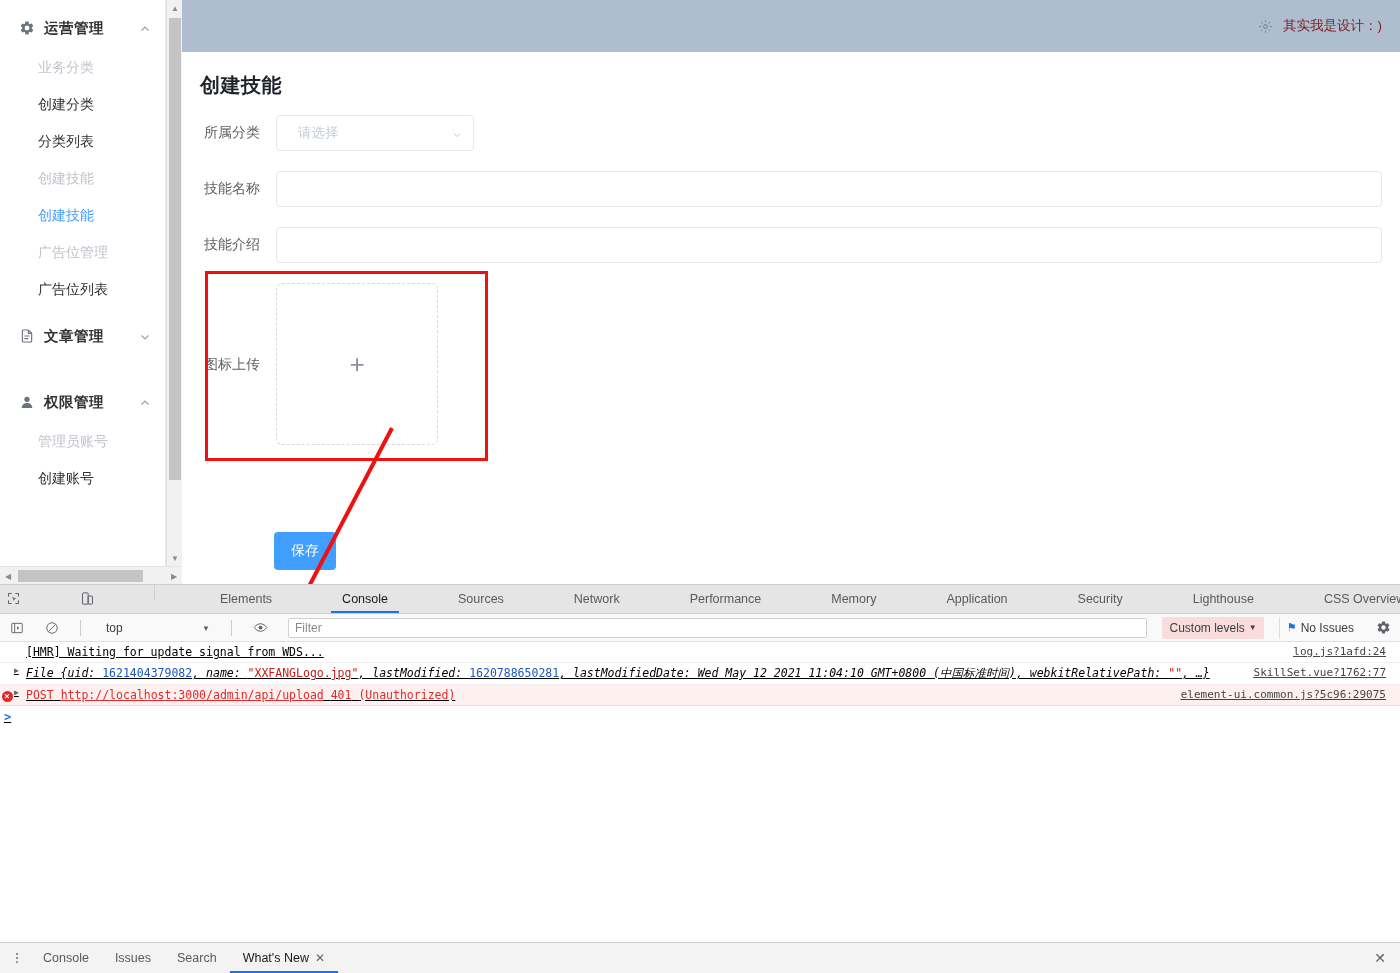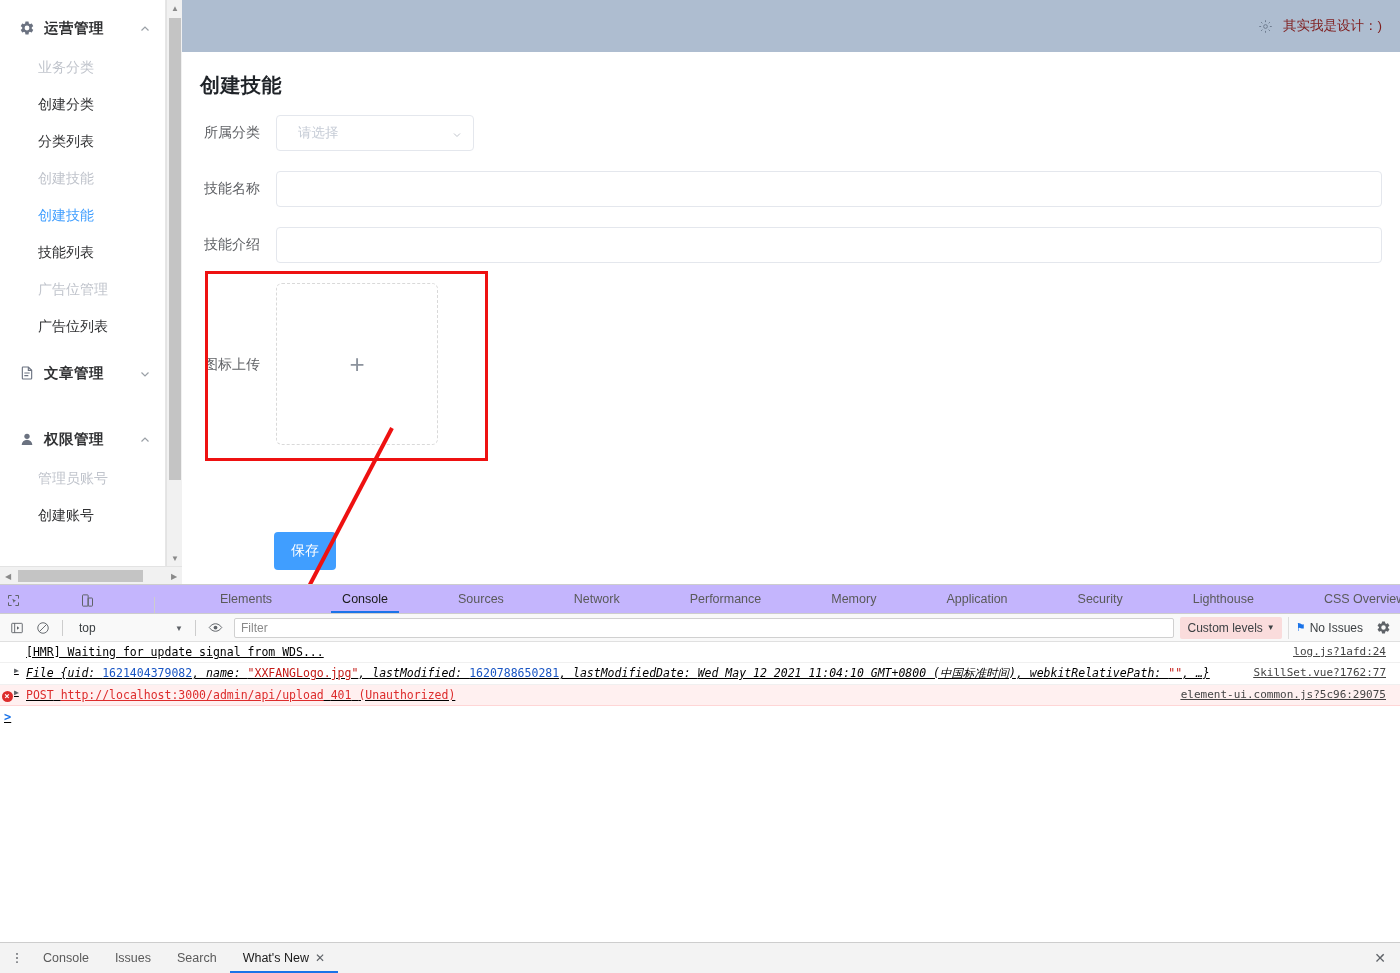--- a/index.html
+++ b/index.html
@@ -156,23 +156,23 @@
     pointer-events: none;
   }
 
   
   #devtools {
     position: absolute; left: 0; top: 584px; width: 1400px; height: 389px;
     background: #fff; border-top: 1px solid #cdcdcd;
     font-family: "Liberation Sans", sans-serif;
   }
   #dt-tabbar {
-    position: relative; height: 29px; background: #c4b5fd;
+    position: relative; height: 29px; background: #e5e5e5;
     border-bottom: 1px solid #cdcdcd;
-    display: flex; align-items: flex-end; gap: 48px;
+    display: flex; align-items: flex-start; gap: 48px;
   }
   .dt-icon-btn {
     width: 26px; height: 26px; display: flex; align-items: center;
     justify-content: center; color: #5f6368; flex: 0 0 auto;
   }
   .dt-sep {
     width: 1px; height: 16px; background: #cdcdcd; margin: 0 6px; flex: 0 0 auto;
   }
   .dt-tab {
     padding: 0 11px; height: 28px; line-height: 28px; font-size: 12.5px;
@@ -191,21 +191,21 @@
     width: 12px; height: 12px; border-radius: 50%; background: #dd2c2c;
     color: #fff; font-size: 9px; line-height: 12px; text-align: center;
     font-weight: bold;
   }
   #err-badge .cnt { font-size: 11.5px; color: #5a5a5a; }
 
   
   #dt-console-toolbar {
     position: relative; height: 28px; background: #f9f9f9;
     border-bottom: 1px solid #e0e0e0;
-    display: flex; align-items: center; padding: 0 4px;
+    display: flex; align-items: center; padding: 0 4px; gap: 9px;
   }
   #ctx-select {
     width: 120px; height: 20px; display: flex; align-items: center;
     position: relative; font-size: 12px; color: #3c4043; padding-left: 10px;
   }
   #ctx-select .cchev {
     position: absolute; right: 6px; top: 50%; transform: translateY(-50%);
     font-size: 8px; color: #5f6368;
   }
   #filter-input {
@@ -296,21 +296,20 @@
           <svg viewBox="0 0 24 24" width="12" height="12" fill="none" stroke="currentColor" stroke-width="2.4">
               <path d="M5 15l7-7 7 7"></path>
             </svg>
         </span>
       </div>
       <div class="menu-sub muted">业务分类</div>
       <div class="menu-sub">创建分类</div>
       <div class="menu-sub">分类列表</div>
       <div class="menu-sub muted">创建技能</div>
       <div class="menu-sub active">创建技能</div>
-      <div class="menu-sub">技能列表</div>
       <div class="menu-sub muted">广告位管理</div>
       <div class="menu-sub">广告位列表</div>
 
       <div class="menu-group-header" style="margin-top:7px;">
         <span class="gicon">
           <svg viewBox="0 0 24 24" width="16" height="16" fill="none" stroke="currentColor" stroke-width="1.7">
               <path d="M14 3H6a1 1 0 0 0-1 1v16a1 1 0 0 0 1 1h12a1 1 0 0 0 1-1V8l-5-5Z"></path>
               <path d="M14 3v5h5"></path>
               <path d="M8 12h8M8 16h6"></path>
             </svg>

